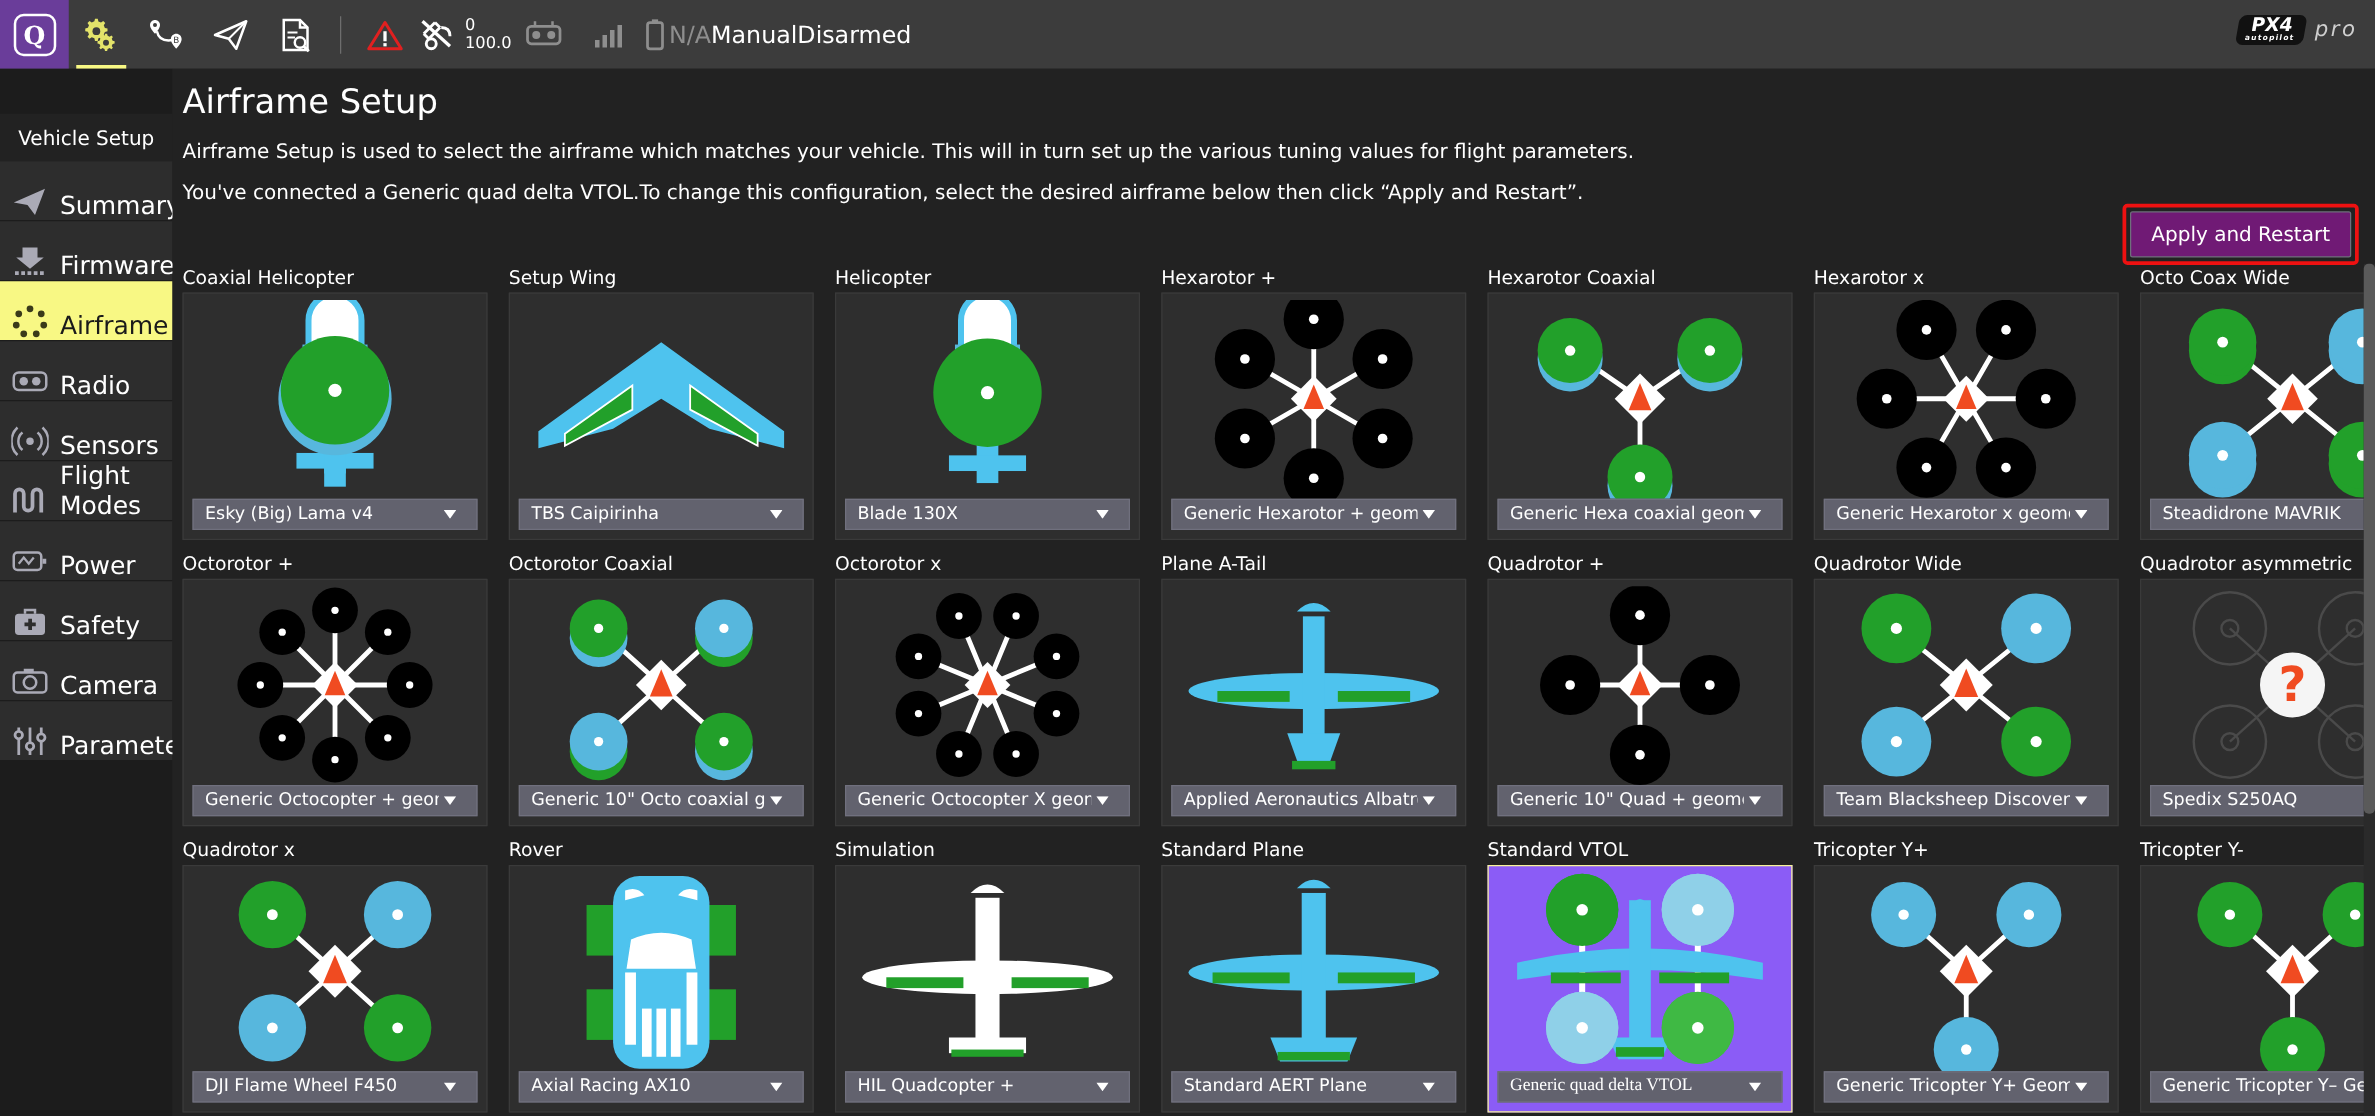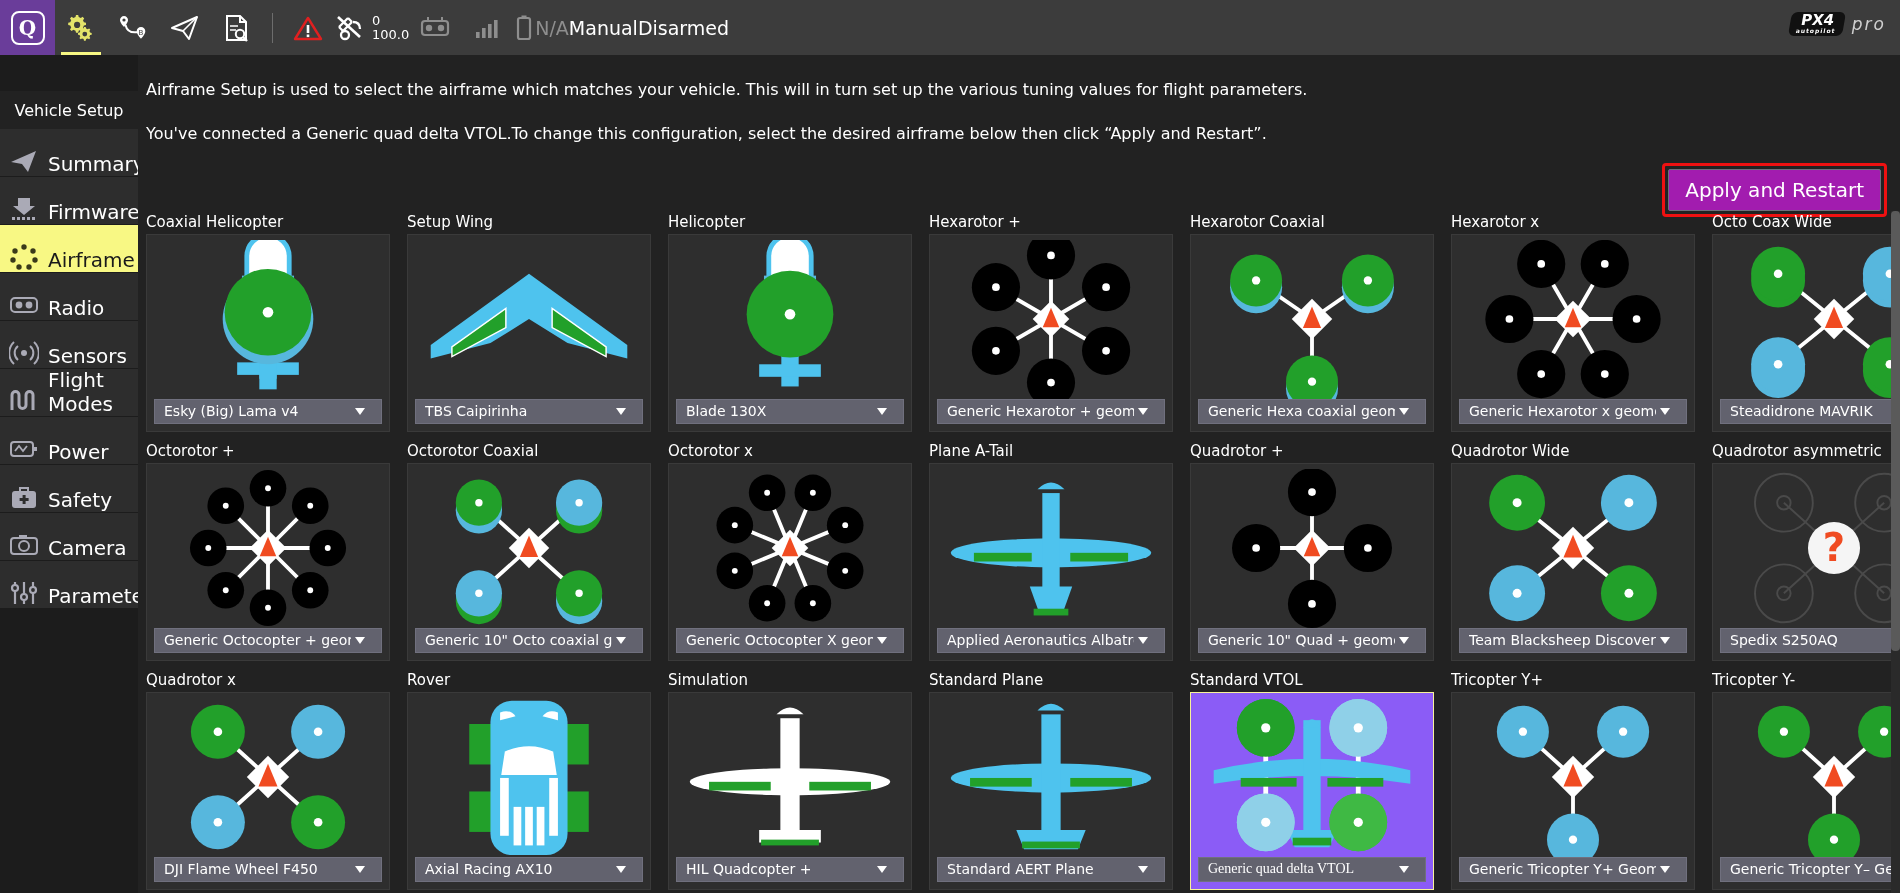--- a/index.html
+++ b/index.html
@@ -71,28 +71,28 @@
   }
   .side-item.sel { background: #f8f884; color: #1a1a1a; }
   .side-icon { width: 30px; height: 30px; flex: 0 0 30px; display: flex; align-items: center; justify-content: center; }
 
   
   #content {
     position: absolute; left: 138px; top: 55px; width: 1762px; height: 838px;
     background: #222222; overflow: hidden;
   }
   #page-title { font-size: 27px; color: #ffffff; margin: 11px 0 0 8px; font-weight: normal; }
-  .desc { font-size: 16px; color: #ffffff; margin: 25px 0 0 8px; }
+  .desc { font-size: 16px; color: #ffffff; margin: 14px 0 0 8px; }
 
   #apply-btn-wrap {
     position: absolute; right: 13px; top: 108px;
     border: 3px solid #ee1111; border-radius: 4px; padding: 3px;
   }
   #apply-btn {
-    background: #a21caf; color: #ffffff; font-size: 20px;
+    background: #701a75; color: #ffffff; font-size: 16px;
     padding: 8px 16px; border: 1px solid #6f6f7c; border-radius: 2px;
     font-family: inherit;
   }
 
   
   #grid {
     position: absolute; left: 0; top: 156px; width: 1762px; height: 682px;
     overflow: hidden;
   }
   .row { display: flex; gap: 17px; padding: 0 8px; margin-bottom: 8px; }
@@ -359,20 +359,21 @@
               <circle cx="23" cy="10" r="3"></circle>
             </g>
           </svg>
         </span>
         <span>Parameters</span>
       </div>
     </div>
 </div>
 
 <div id="content">
+  <h1 id="page-title">Airframe Setup</h1>
   <div class="desc">Airframe Setup is used to select the airframe which matches your vehicle. This will in turn set up the various tuning values for flight parameters.</div>
   <div class="desc">You've connected a Generic quad delta VTOL.To change this configuration, select the desired airframe below then click “Apply and Restart”.</div>
 
   <div id="apply-btn-wrap">
     <button id="apply-btn">Apply and Restart</button>
   </div>
 
   <div id="grid">
       <div class="row">
         <div class="cell">

